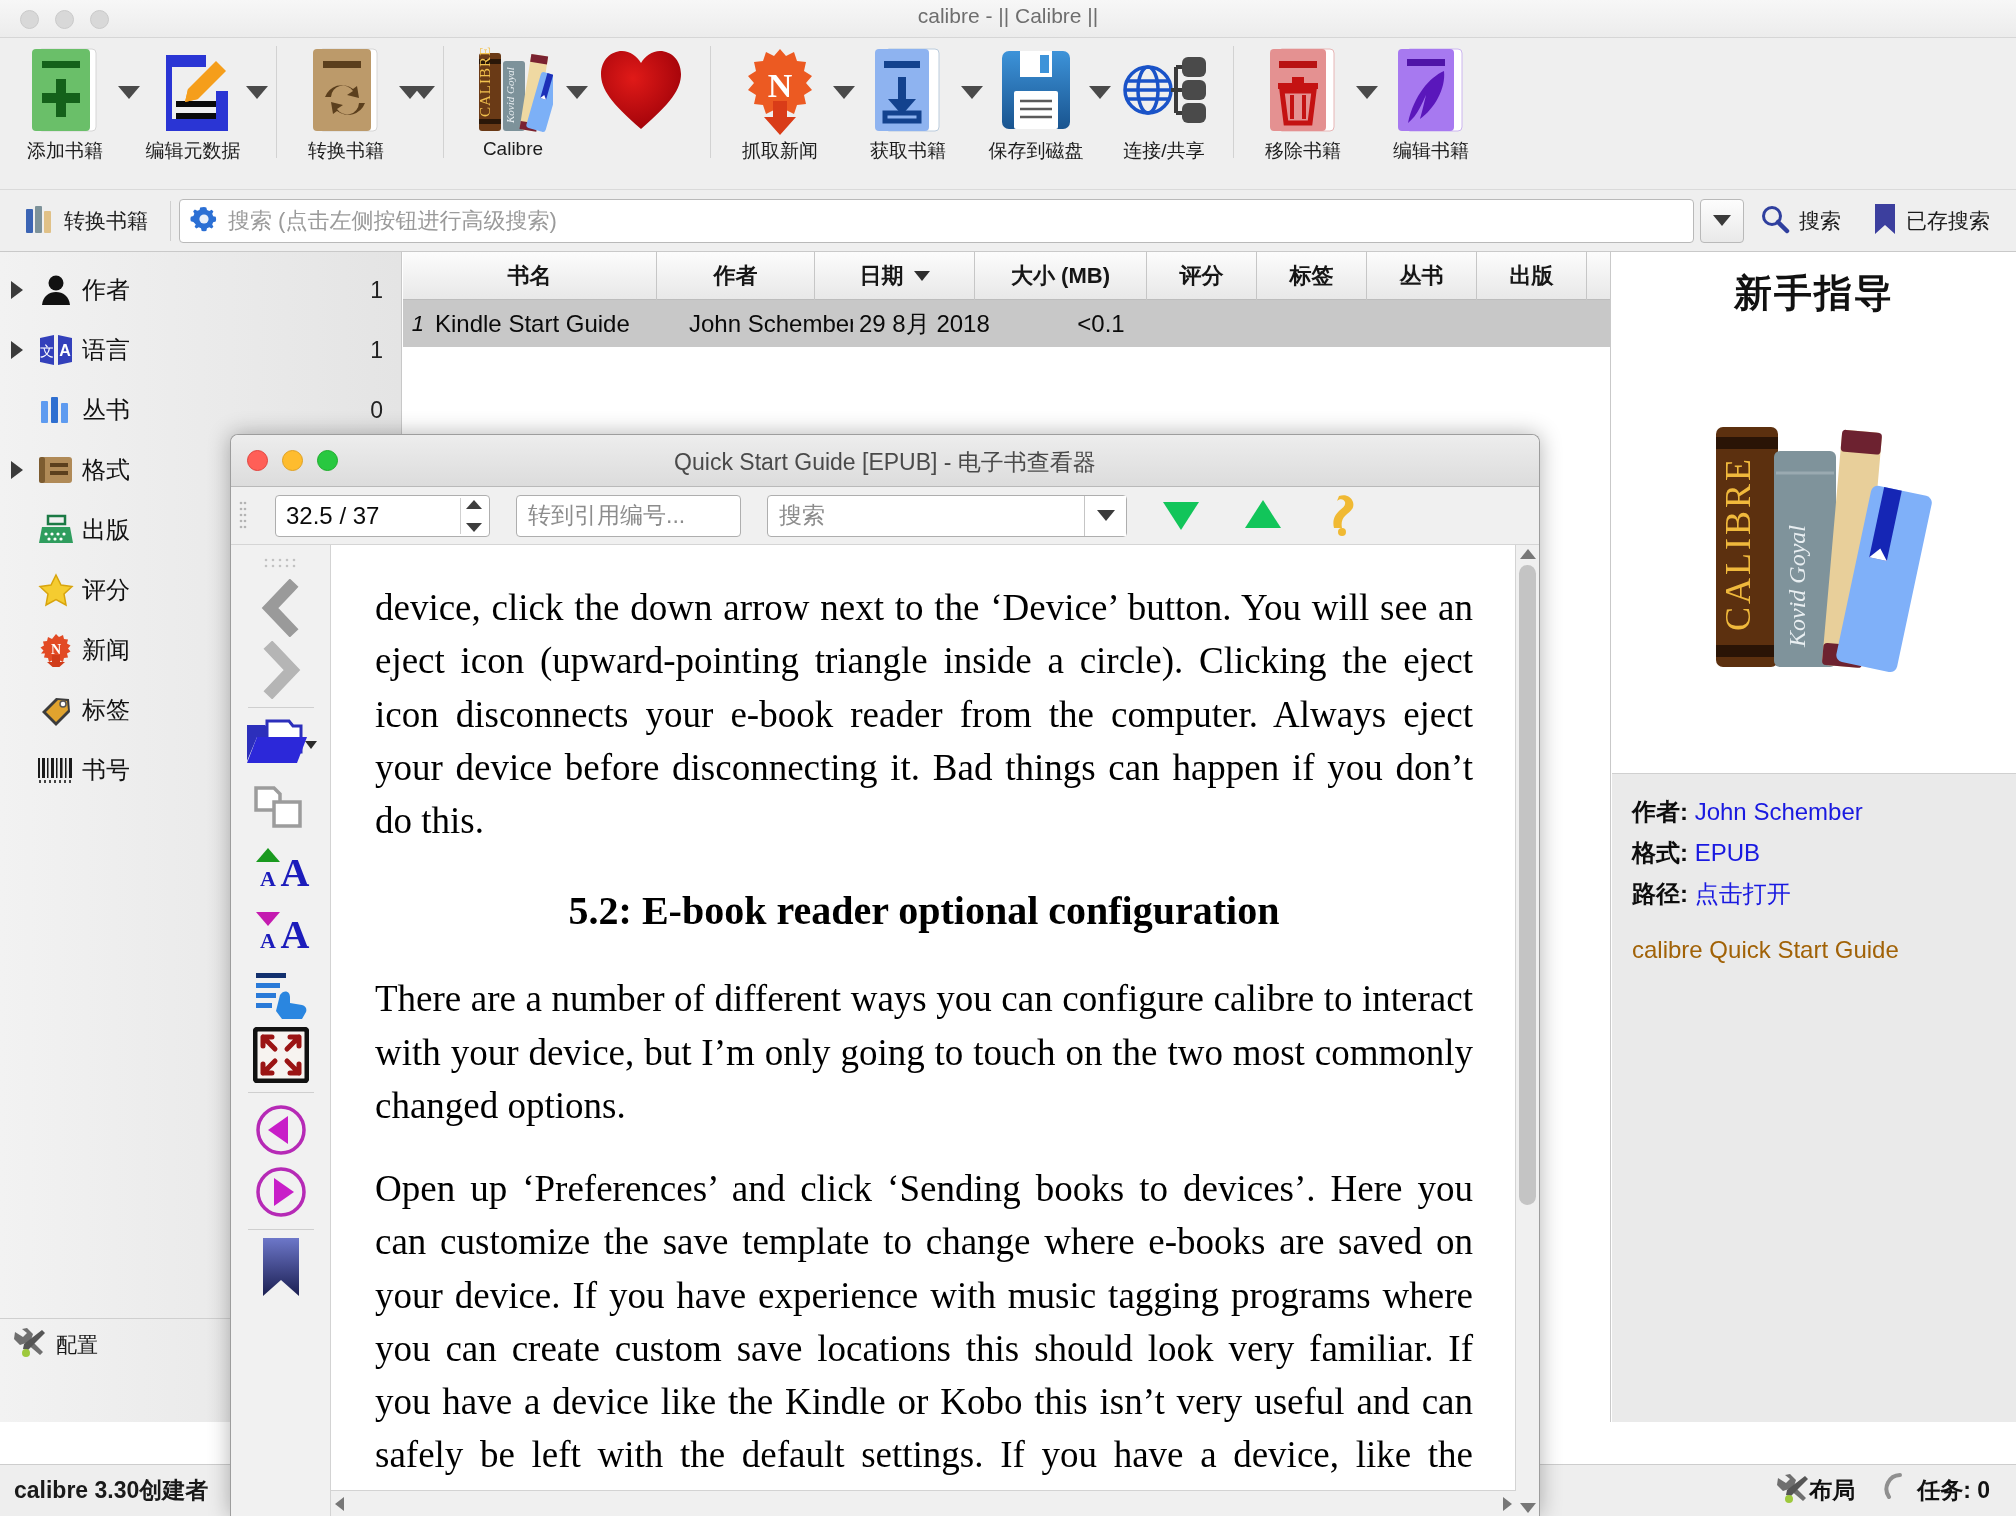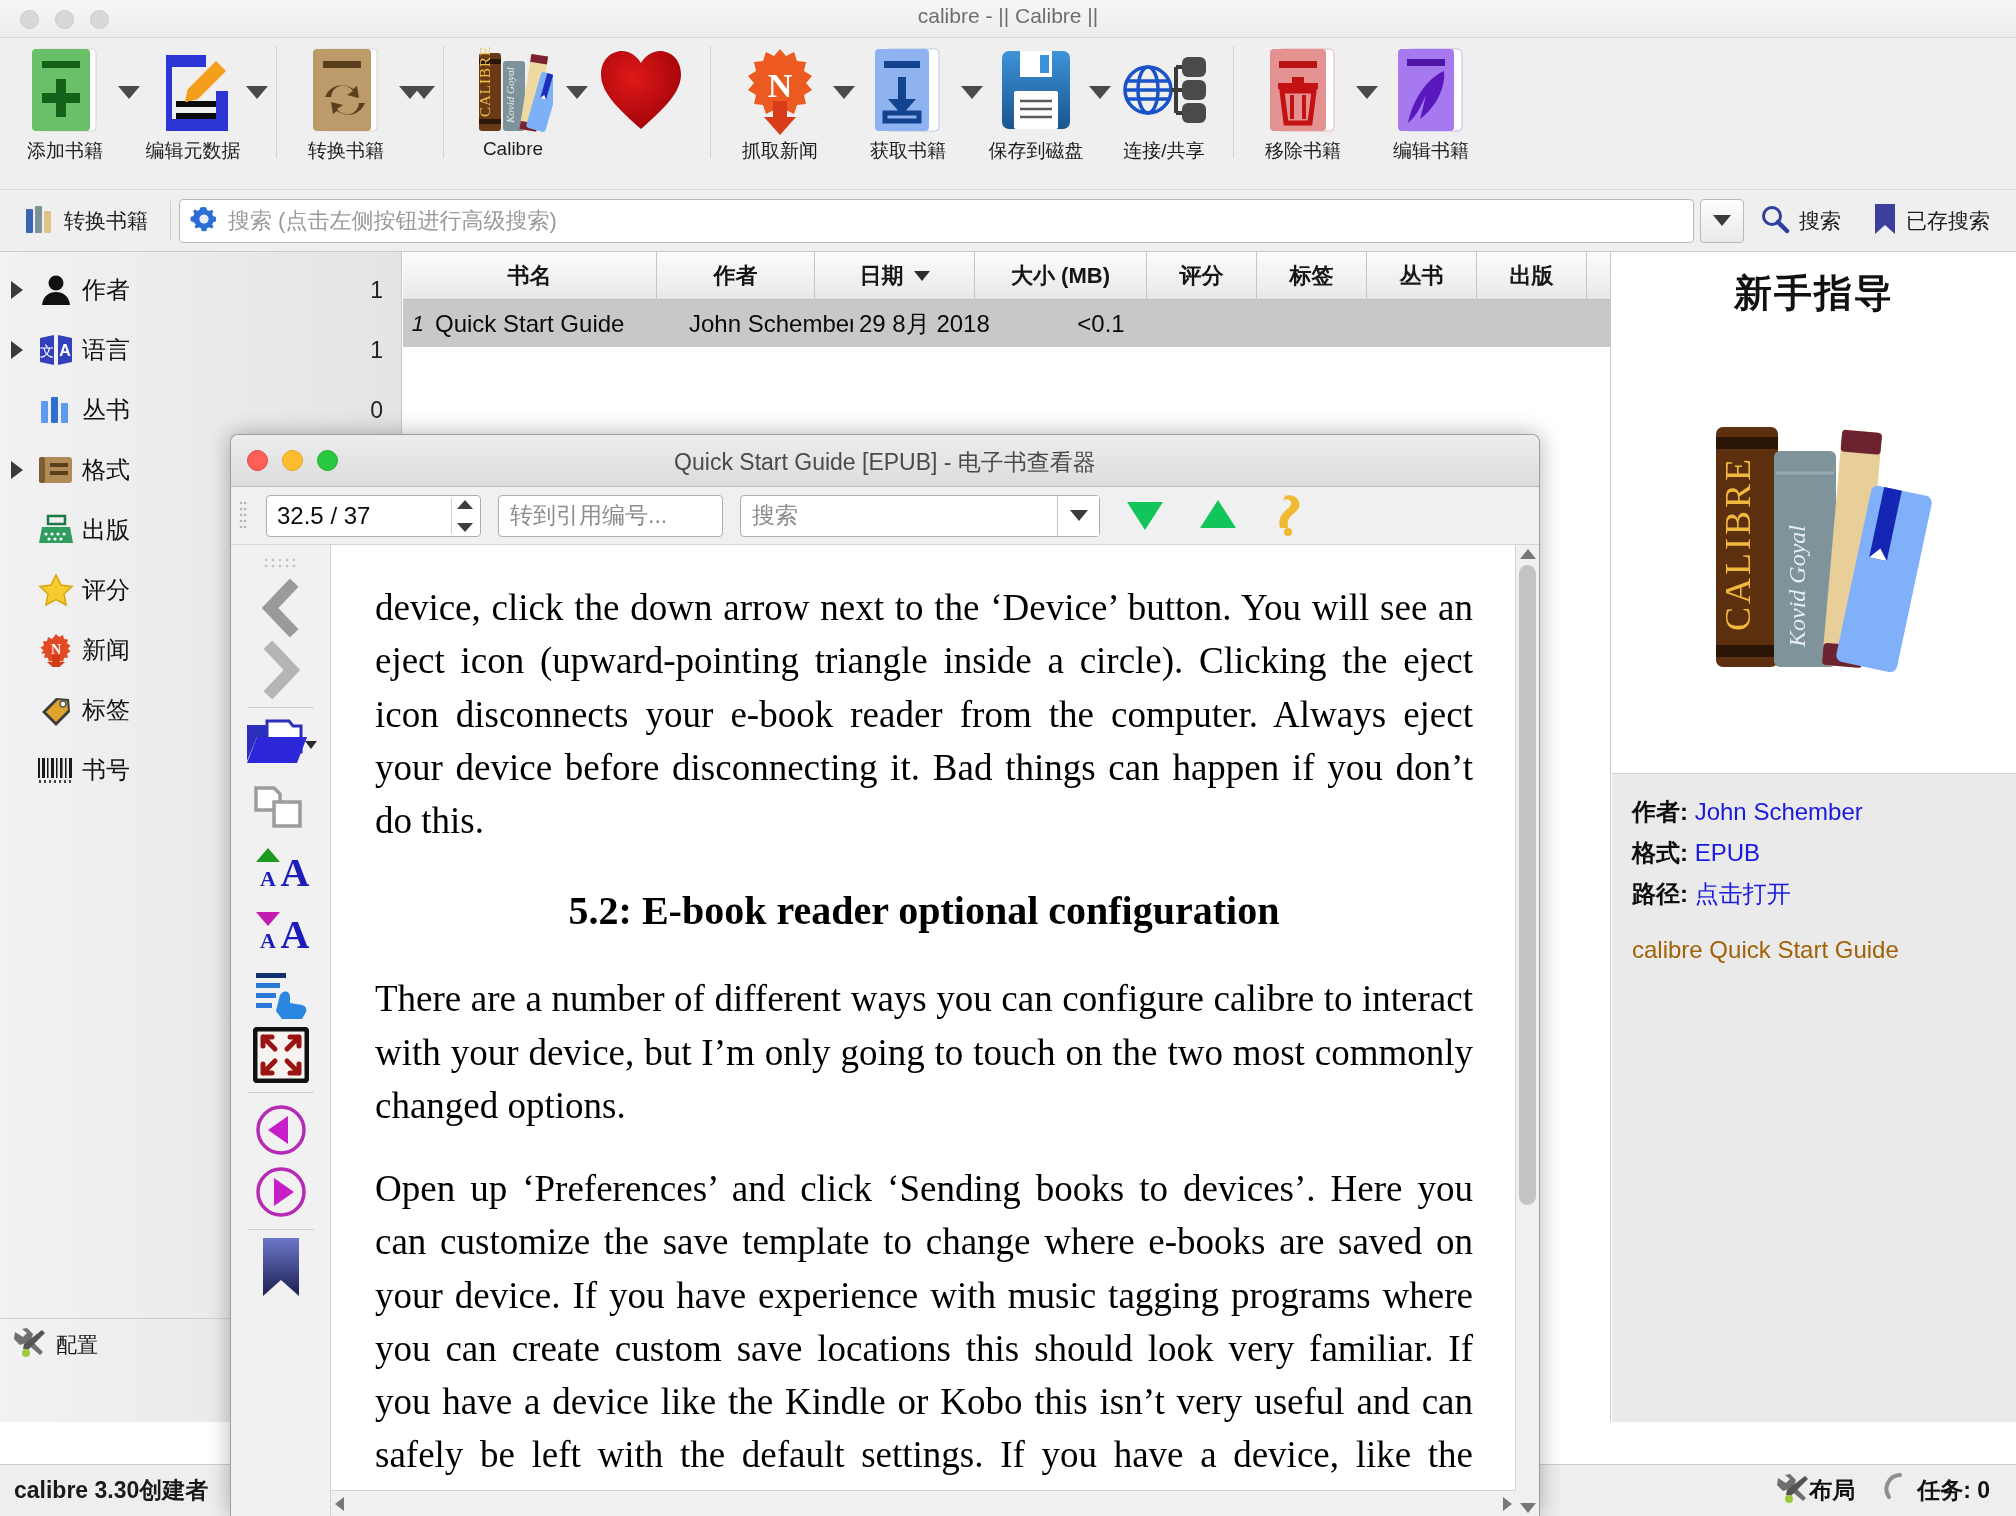--- a/index.html
+++ b/index.html
@@ -150,21 +150,21 @@
   }
   .v-traffic { position: absolute; left: 16px; top: 15px; display: flex; gap: 14px; }
   .v-dot { width: 21px; height: 21px; border-radius: 50%; }
   .v-red { background: #ff5f57; border: 1px solid #e0443e; }
   .v-yellow { background: #febc2e; border: 1px solid #dfa123; }
   .v-green { background: #28c840; border: 1px solid #1dad2b; }
   .v-title { position: absolute; left:0; top: 12px; width: 100%; text-align:center; font-size: 23px; color: #4a4a4a; }
 
   .v-toolbar {
     height: 58px; background: #f0f0f0; display: flex; align-items: center;
-    padding: 12px 8px; gap: 17px; border-bottom: 1px solid #d5d5d5;
+    padding: 12px 8px; gap: 26px; border-bottom: 1px solid #d5d5d5;
   }
   .grip { width: 10px; height: 30px; display:flex; align-items:center; }
   .grip svg { display: block; }
   .spinbox {
     width: 215px; height: 42px; background: #fff; border: 1px solid #aeaeae;
     border-radius: 4px; display: flex; align-items: center; padding-left: 10px;
     font-size: 24px; color: #0a0a0a; position: relative;
   }
   .spin-arrows {
     position: absolute; right: 3px; top: 2px; width: 26px; height: 36px;
@@ -663,21 +663,21 @@
       <div class="bl-th" style="width:110px">
         <span>丛书</span>
       </div>
       <div class="bl-th" style="width:110px">
         <span>出版</span>
       </div>
     </div>
 
     <div class="bl-row">
       <div class="bl-rownum">1</div>
-      <div class="bl-cell" style="width:254px">Quick Start Guide</div>
+      <div class="bl-cell" style="width:254px">Kindle Start Guide</div>
       <div class="bl-cell" style="width:170px">John Schember</div>
       <div class="bl-cell" style="width:180px">29 8月 2018</div>
       <div class="bl-cell" style="width:130px;text-align:center">&lt;0.1</div>
       <div class="bl-cell" style="width:110px"></div>
       <div class="bl-cell" style="width:110px"></div>
       <div class="bl-cell" style="width:110px"></div>
       <div class="bl-cell" style="width:110px"></div>
     </div>
   </div>
 

